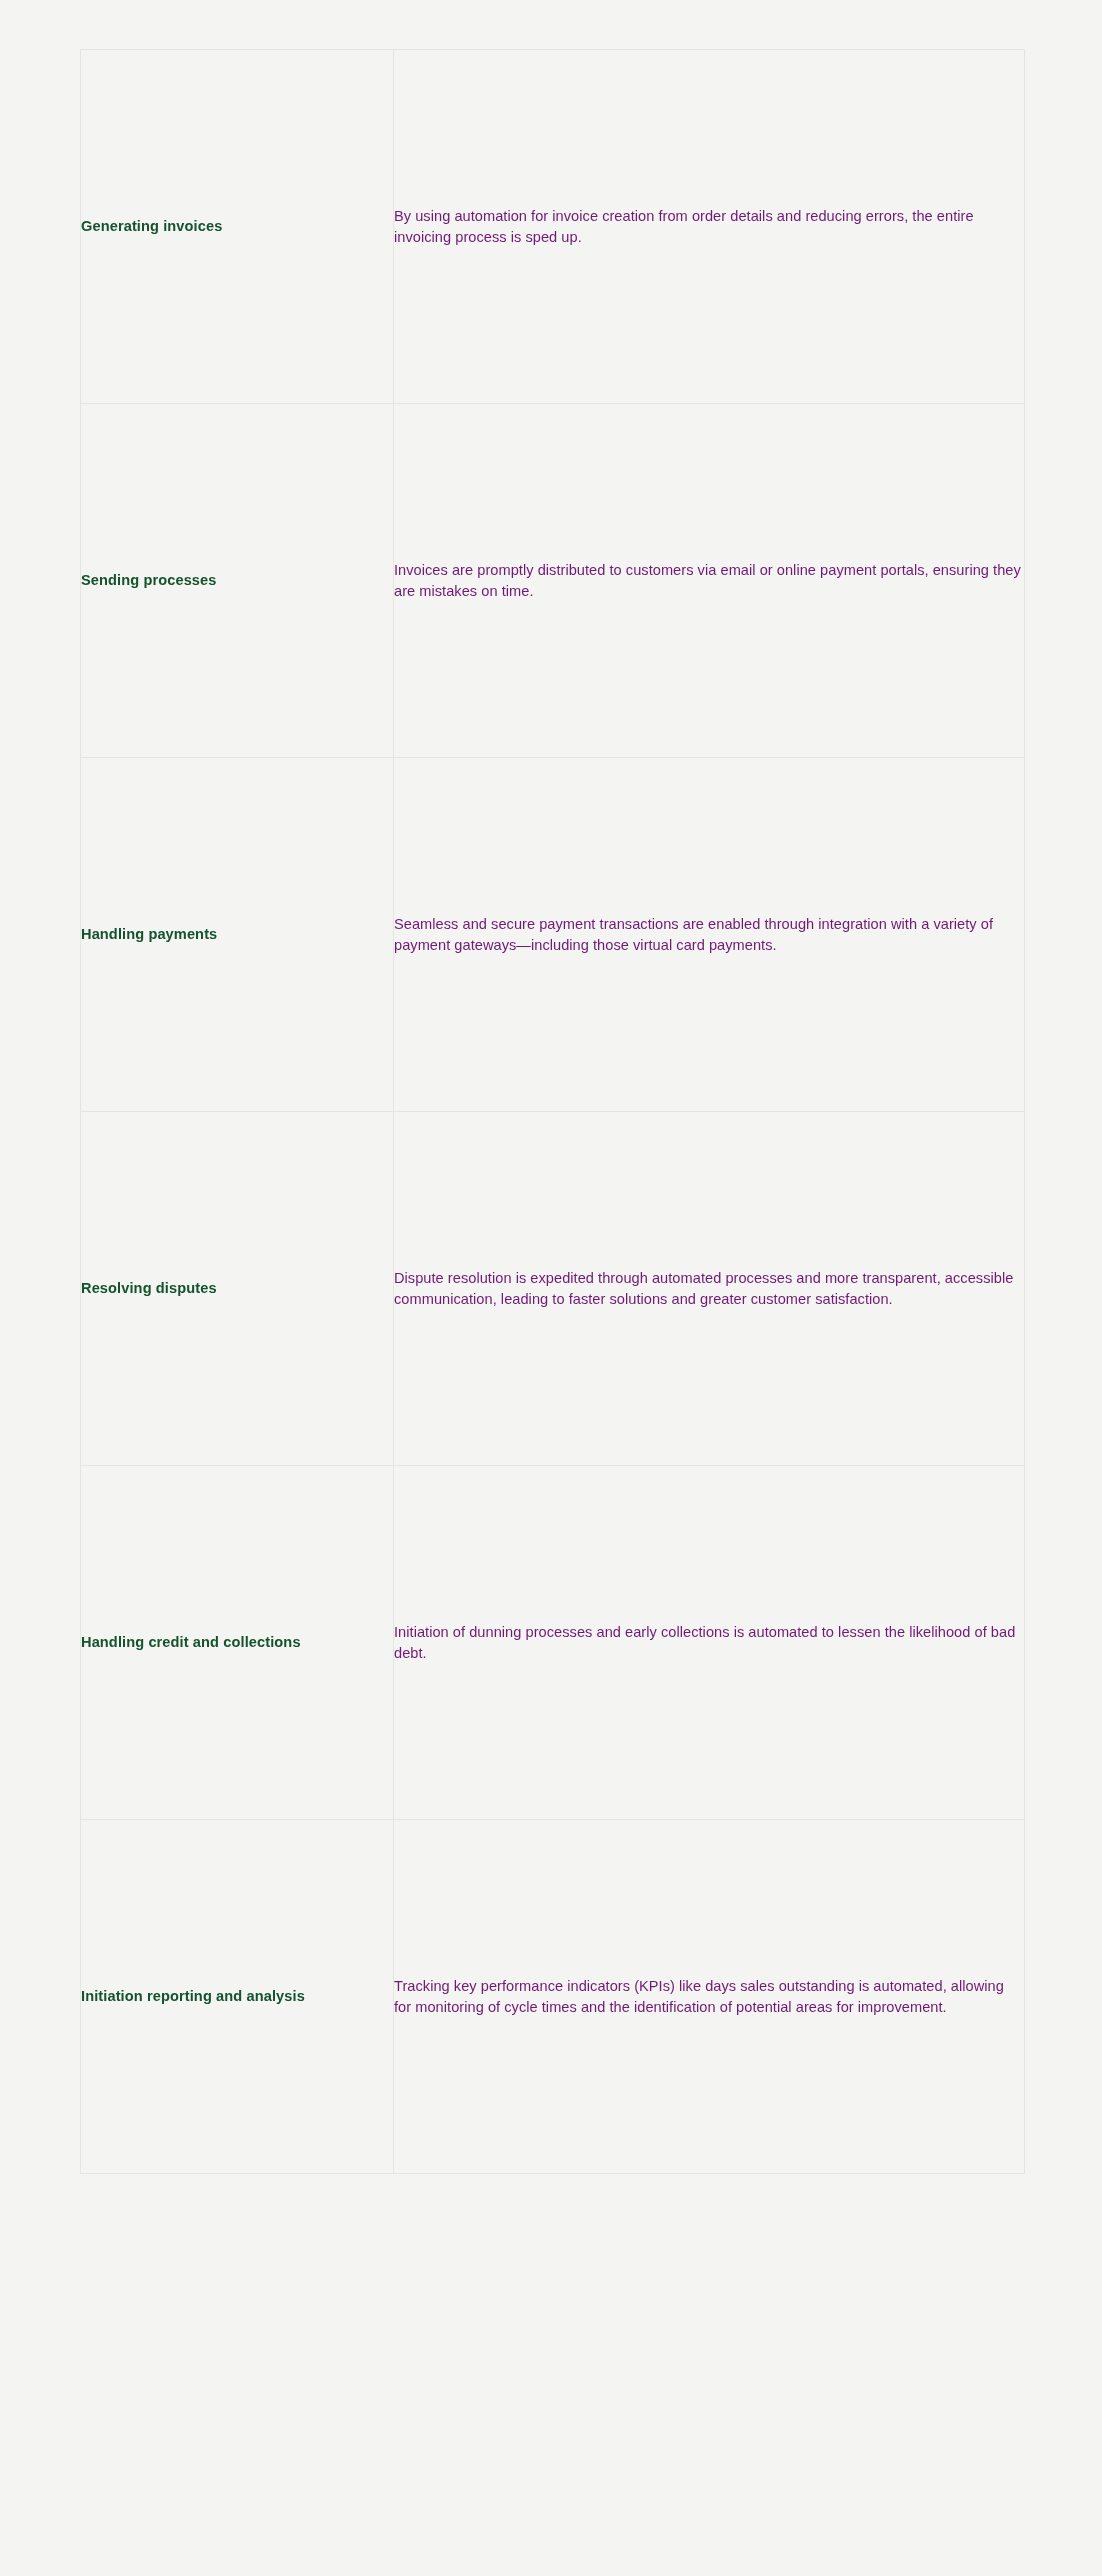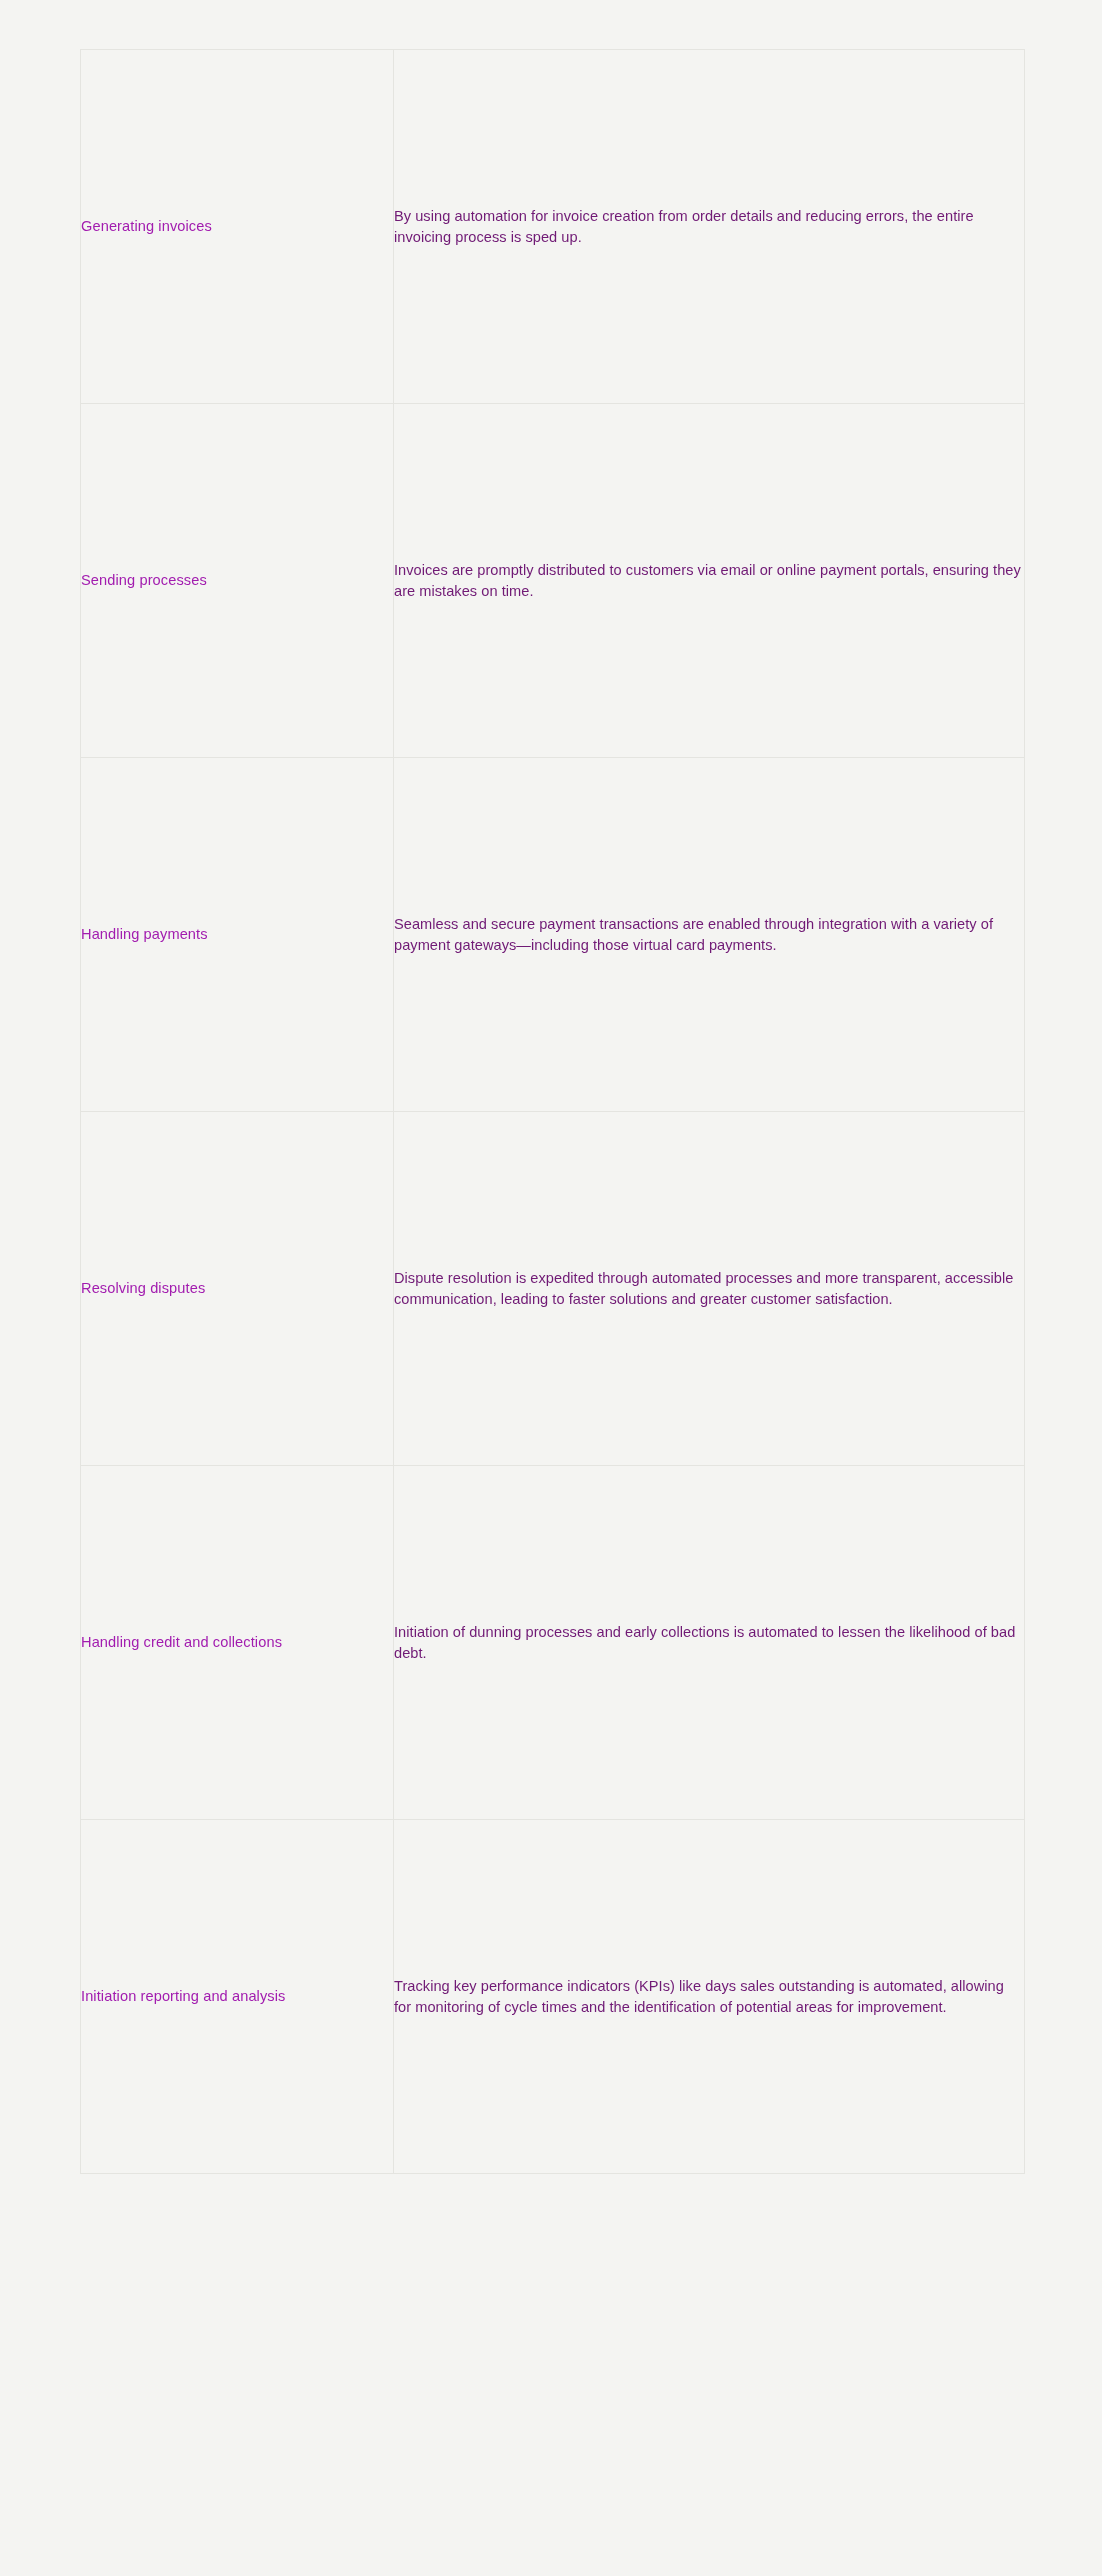--- a/index.html
+++ b/index.html
@@ -56,22 +56,22 @@
     padding: 8.6px 15.5px 8.6px 13px;
   }
 
   td.desc-cell {
     padding: 8.6px 26px 8.6px 18px;
   }
 
   .term-text {
     font-size: 14.6px;
     line-height: 20.6px;
-    font-weight: 400;
-    color: #a21caf;
+    font-weight: 700;
+    color: #14532d;
     letter-spacing: 0.1px;
     display: block;
   }
 
   .desc-text {
     font-size: 14.6px;
     line-height: 21px;
     font-weight: 400;
     color: #701a75;
     letter-spacing: 0.04px;

